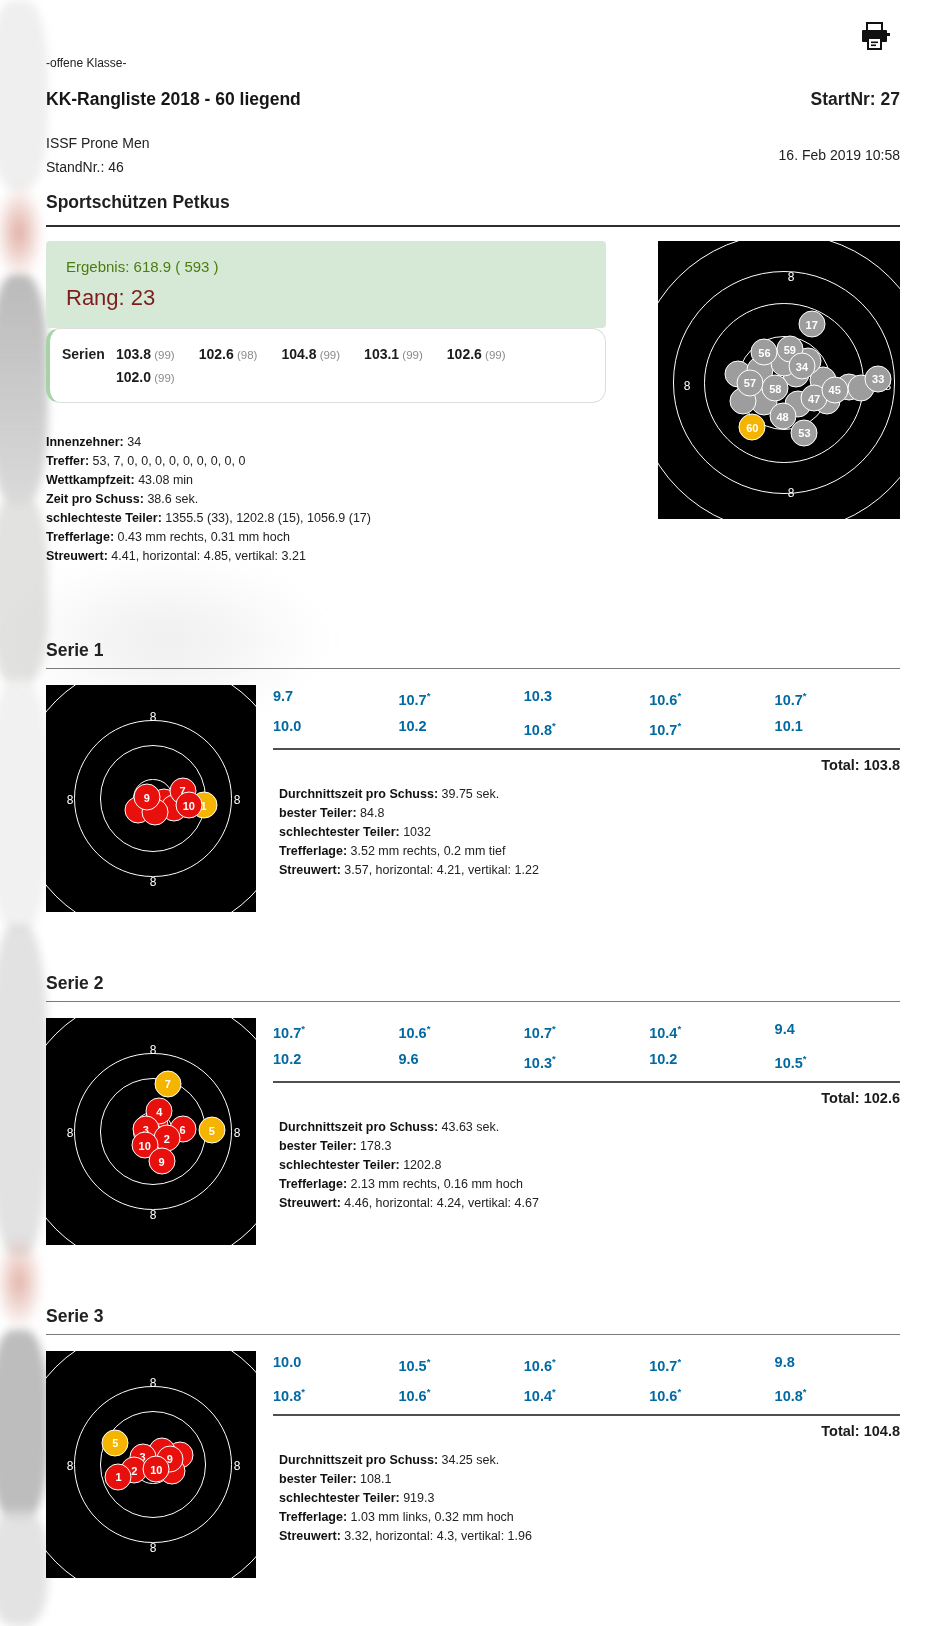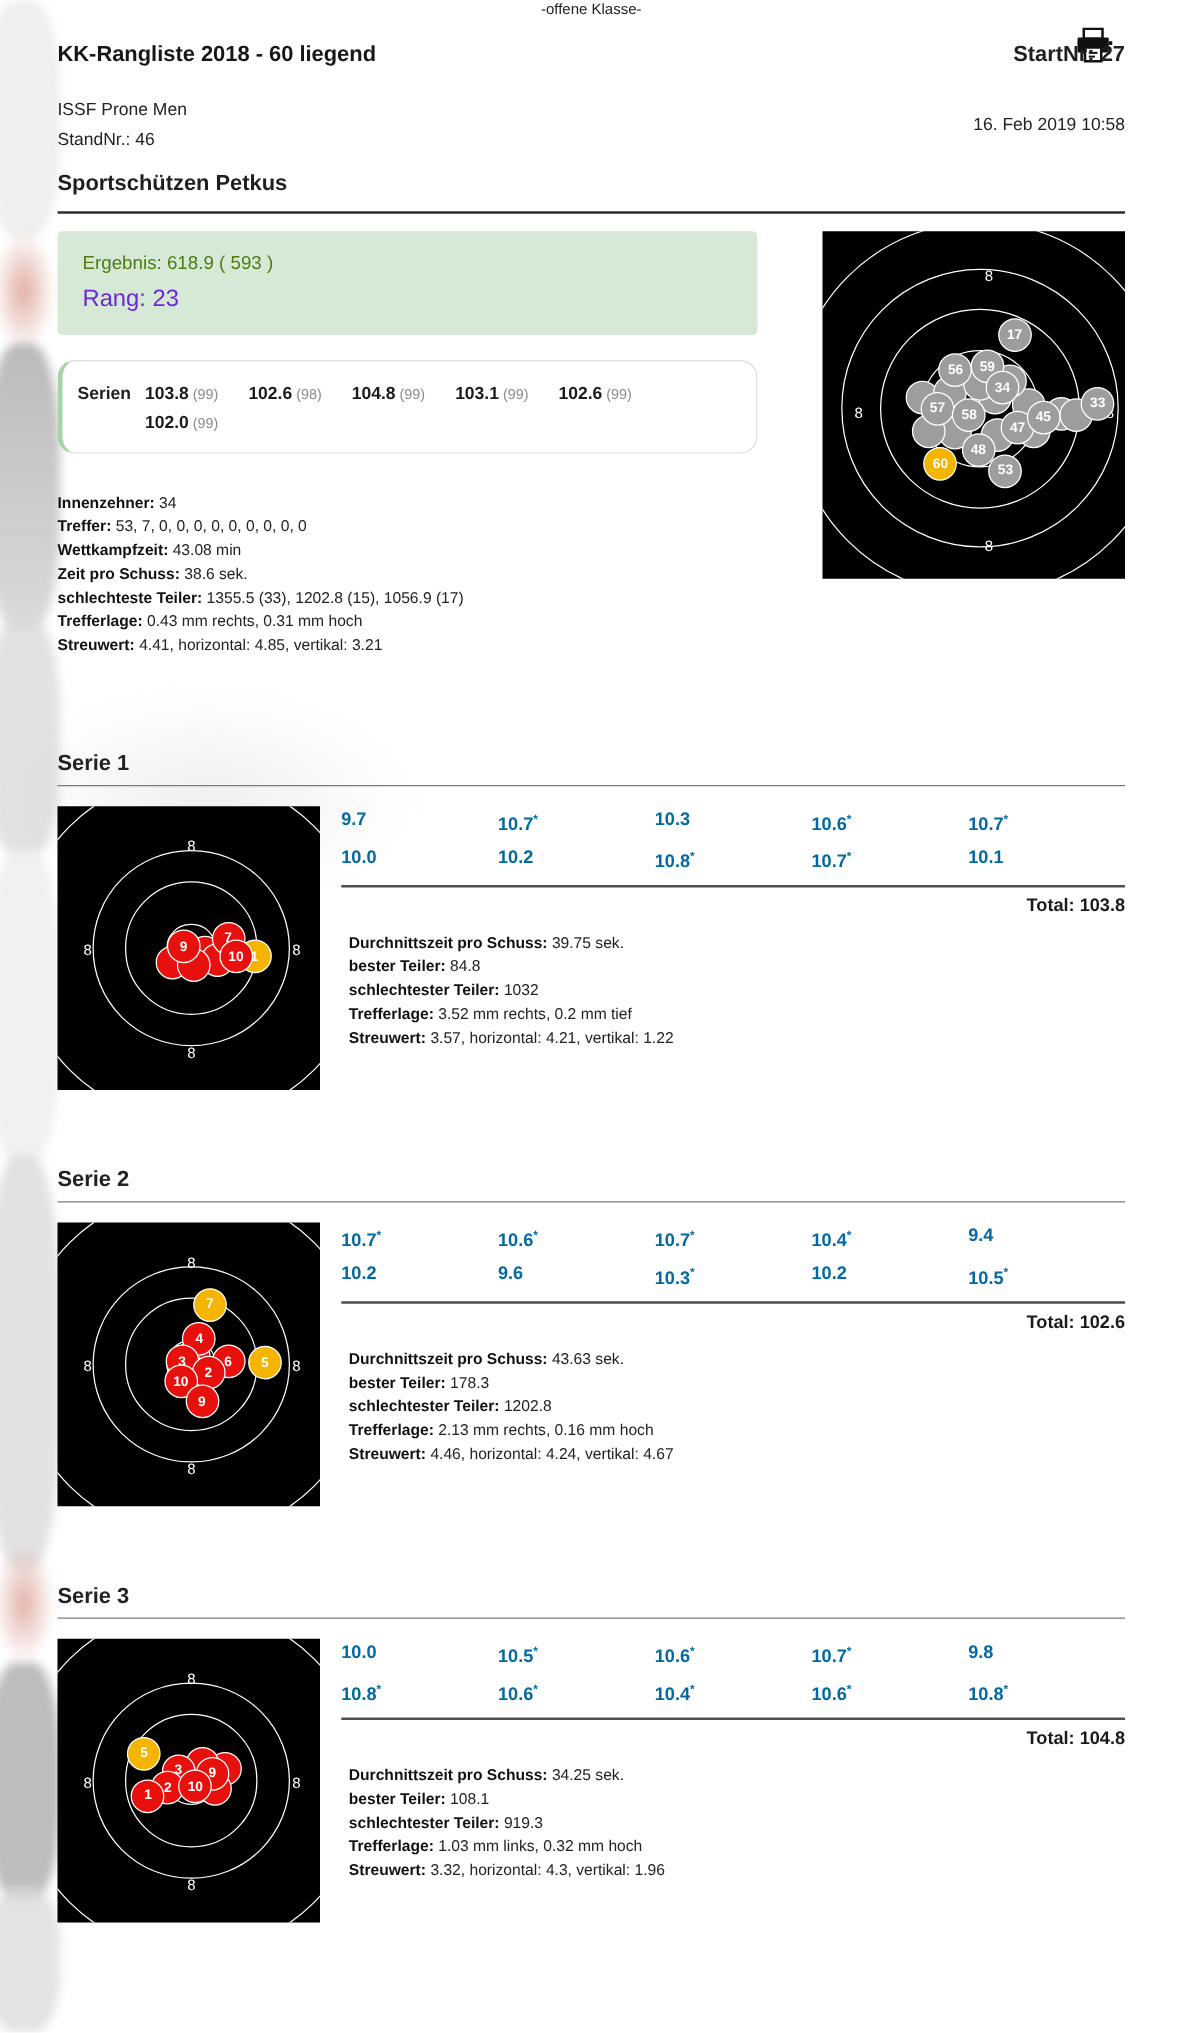--- a/index.html
+++ b/index.html
@@ -8,40 +8,40 @@
     font-family:"Liberation Sans",sans-serif;color:#1f1f1f;position:relative;
   }
   
   .bg-strip{position:absolute;left:0;top:0;width:46px;height:1626px;z-index:0;filter:blur(4px)}
   .bg-strip .seg{position:absolute;left:-10px;width:58px;border-radius:38%}
   .blob{position:absolute;z-index:0;filter:blur(12px)}
   
   .page{position:absolute;left:0;top:0;width:948px;z-index:1}
   .content{margin:0 48px 0 46px;position:relative}
   .print-btn{position:absolute;top:22px;right:58px;width:32px;height:30px;cursor:pointer;background:none;border:0;padding:0}
-  .klasse{text-align:center;font-size:12px;color:#222}
+  .klasse{padding-top:56px;text-align:left;font-size:12px;color:#222}
   .title-row{display:flex;justify-content:space-between;align-items:baseline;margin-top:19px}
   .title-row h1{font-size:17.5px;margin:0;font-weight:bold;color:#161616}
   .startnr{font-size:17.5px;font-weight:bold}
   .sub-row{display:flex;justify-content:space-between;align-items:center;margin-top:21px}
   .sub-left div{font-size:14px;line-height:24px;color:#222}
   .date{font-size:14px;color:#222}
   .name-row{display:flex;justify-content:space-between;align-items:baseline;margin-top:13px}
   .shooter{font-size:25px;font-weight:bold;color:#141414}
   .shooter-id{font-size:11px;font-weight:normal;margin-left:8px;color:#333}
   .club{font-size:17.5px;font-weight:bold}
   .rule{border:0;border-top:2px solid #2e2e2e;margin:12px 0 0 0}
   
   .main-grid{display:flex;margin-top:14px}
   .left-col{width:560px}
   .right-col{margin-left:auto}
   .ergebnis-box{background:#d6e9d6;border-radius:4px;padding:17px 20px}
   .ergebnis{font-size:15px;color:#4d7c0f}
-  .rang{font-size:19px;color:#6d28d9;margin-top:10px}
-  .serien-box{margin-top:20px;border:1px solid #ddd;border-left:4px solid #a7d4a7;border-radius:14px;padding:17px 12px;display:flex;background:#fff}
+  .rang{font-size:22px;color:#7f1d1d;margin-top:10px}
+  .serien-box{border:1px solid #ddd;border-left:4px solid #a7d4a7;border-radius:14px;padding:17px 12px;display:flex;background:#fff}
   .serien-label{font-weight:bold;font-size:14px;width:54px}
   .serien-values{display:flex;flex-wrap:wrap;column-gap:24px;row-gap:7px;width:470px;font-size:14px;align-content:flex-start}
   .serien-item b{font-size:14px;color:#1b1b1b}
   .cnt{color:#8a8a8a;font-size:11.5px}
   .stats{margin-top:30px;font-size:12.5px;line-height:19px;color:#222}
   .stat-label{font-weight:bold;color:#111}
   
   .serie{margin-top:61px}
   .serie.first{margin-top:74px}
   .serie h2{font-size:17.5px;margin:0;padding-bottom:7px;border-bottom:1px solid #7a7a7a;font-weight:bold;color:#222}

